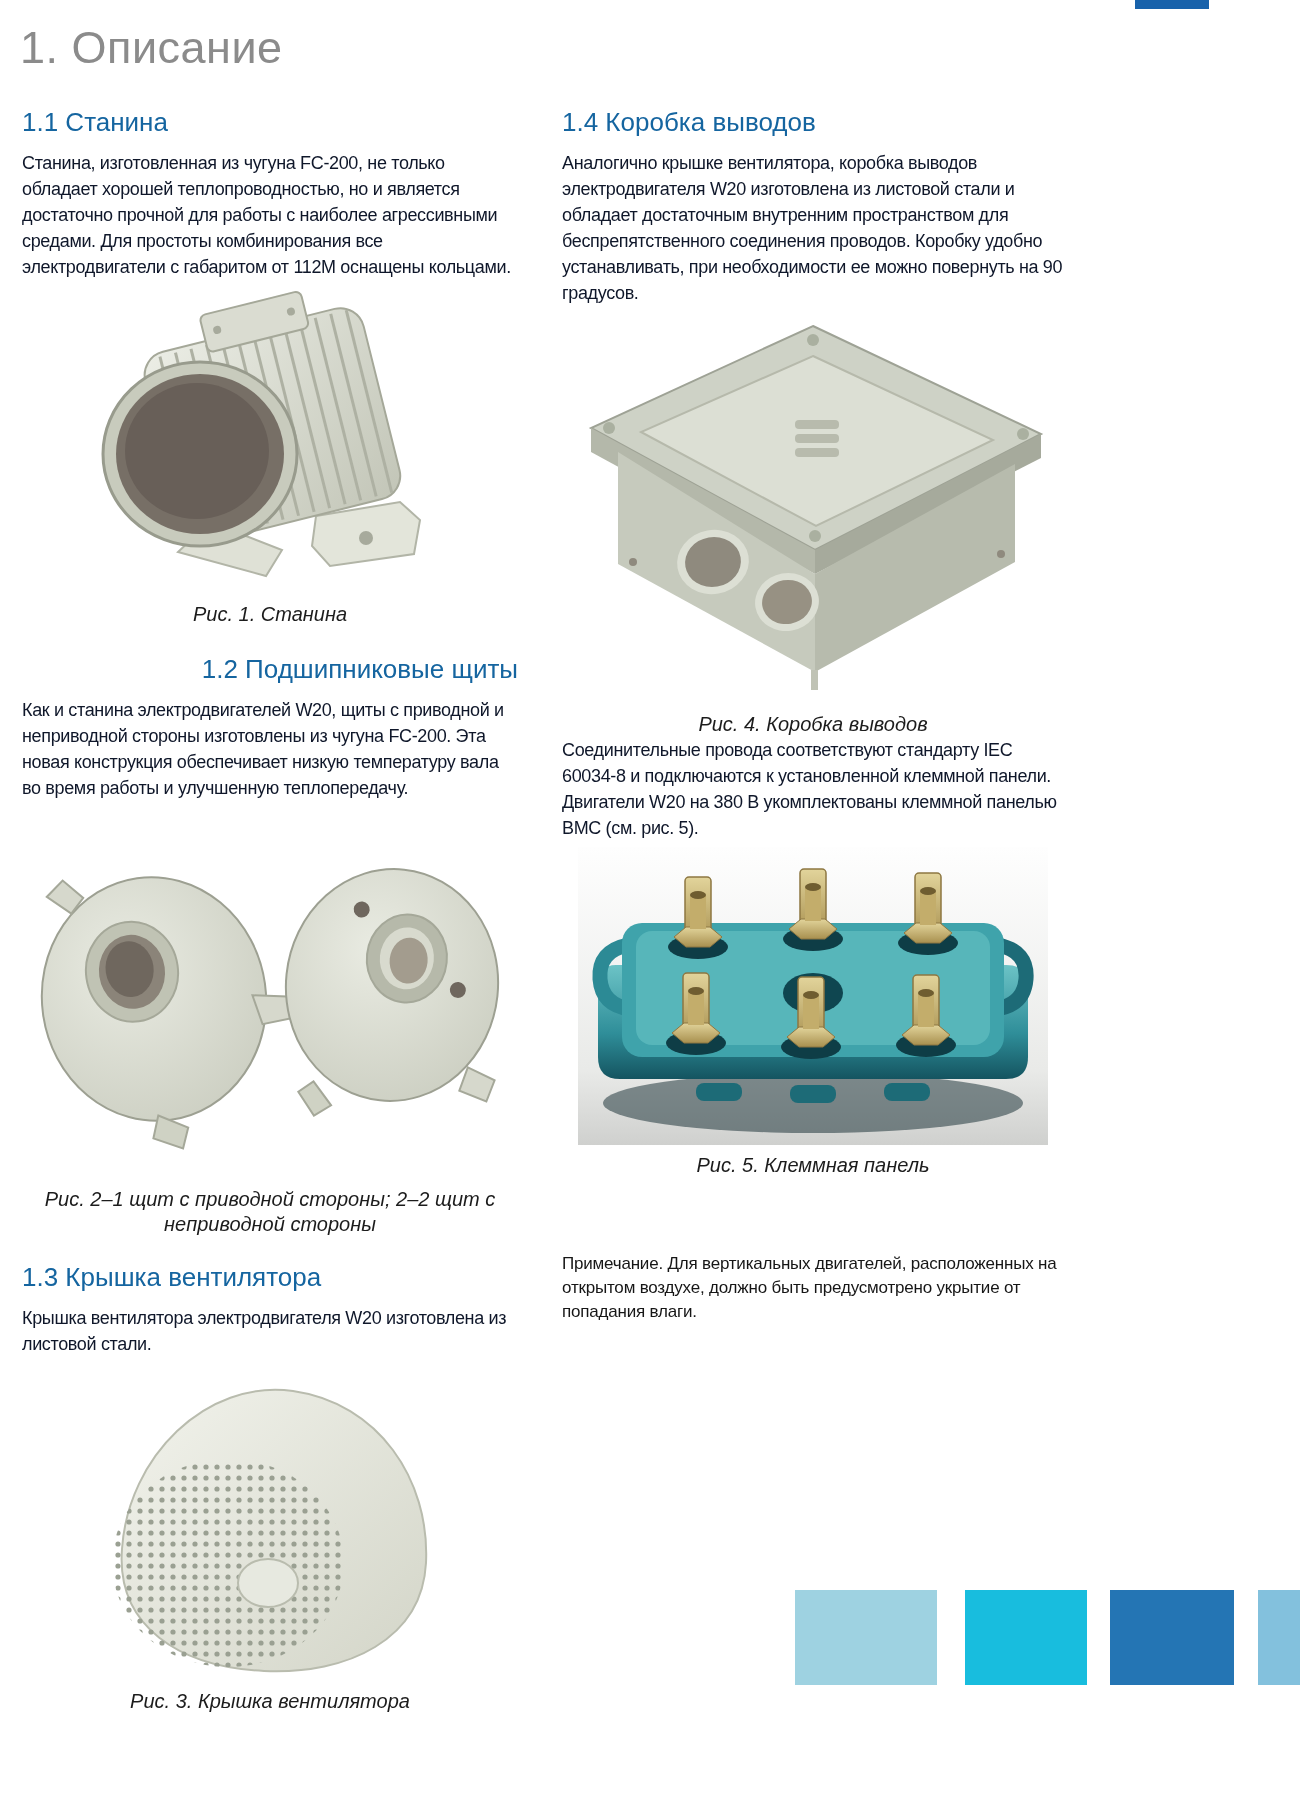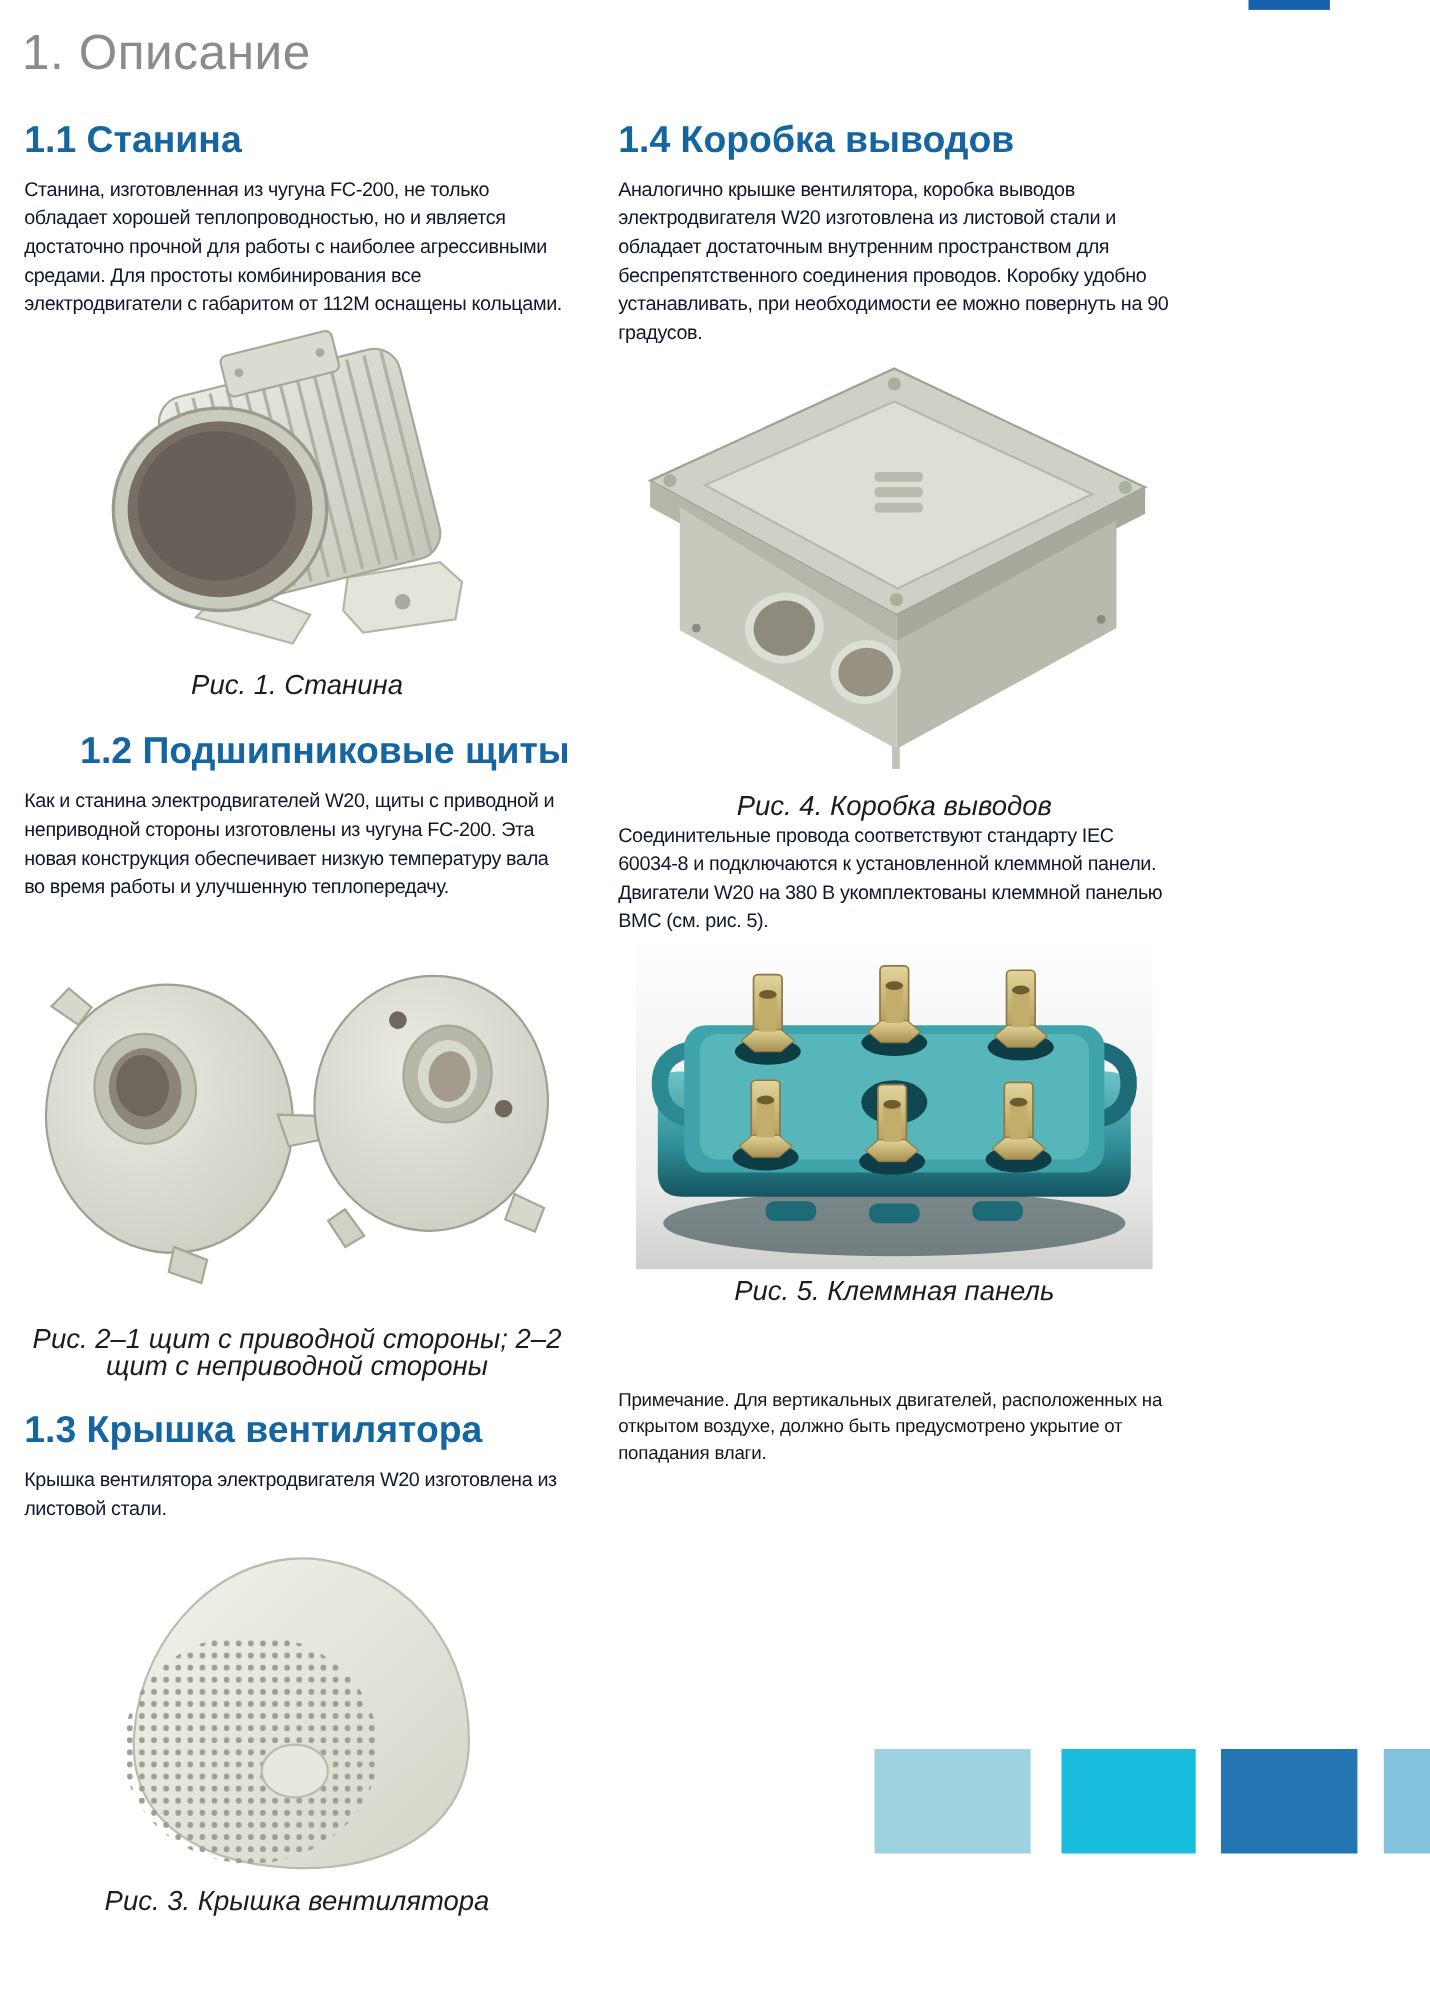--- a/index.html
+++ b/index.html
@@ -9,32 +9,32 @@
   }
   .top-bar{position:absolute;left:1135px;top:0;width:74px;height:9px;}
   .title{
     position:absolute;left:20px;top:22px;margin:0;
     font-size:45px;font-weight:400;color:#8b8b8b;letter-spacing:0.5px;
   }
   .col{position:absolute;top:108px;}
   .col-left{left:22px;width:496px;}
   .col-right{left:562px;width:502px;}
   .col h2{
-    margin:0 0 12px 0;font-size:34px;line-height:1.15;font-weight:bold;color:#1565a0;
+    margin:0 0 12px 0;font-size:26px;line-height:1.15;font-weight:normal;color:#1565a0;
   }
   .col p.body{
     margin:0;font-size:18px;line-height:26px;letter-spacing:-0.35px;color:#0f172a;
   }
   h2.mt-shields{margin-top:28px;text-align:right;}
   h2.mt-fan{margin-top:26px;}
   h2.mt-wires{margin-top:42px;}
   figure{margin:6px 0 0 0;text-align:center;}
   figure svg{display:inline-block;vertical-align:top;}
   figcaption{
-    font-size:25px;font-style:italic;color:#1c1c1c;margin-top:8px;line-height:25px;
+    font-size:20px;font-style:italic;color:#1c1c1c;margin-top:8px;line-height:25px;
   }
   .note{
     margin:74px 0 0 0;font-size:17px;line-height:24px;letter-spacing:-0.2px;color:#161616;
   }
   .palette{position:absolute;left:0;top:0;width:100%;height:100%;pointer-events:none;}
   .sq{position:absolute;top:1590px;height:95px;}
   .sq1{left:795px;width:142px;}
   .sq2{left:965px;width:122px;}
   .sq3{left:1110px;width:124px;}
   .sq4{left:1258px;width:80px;}

